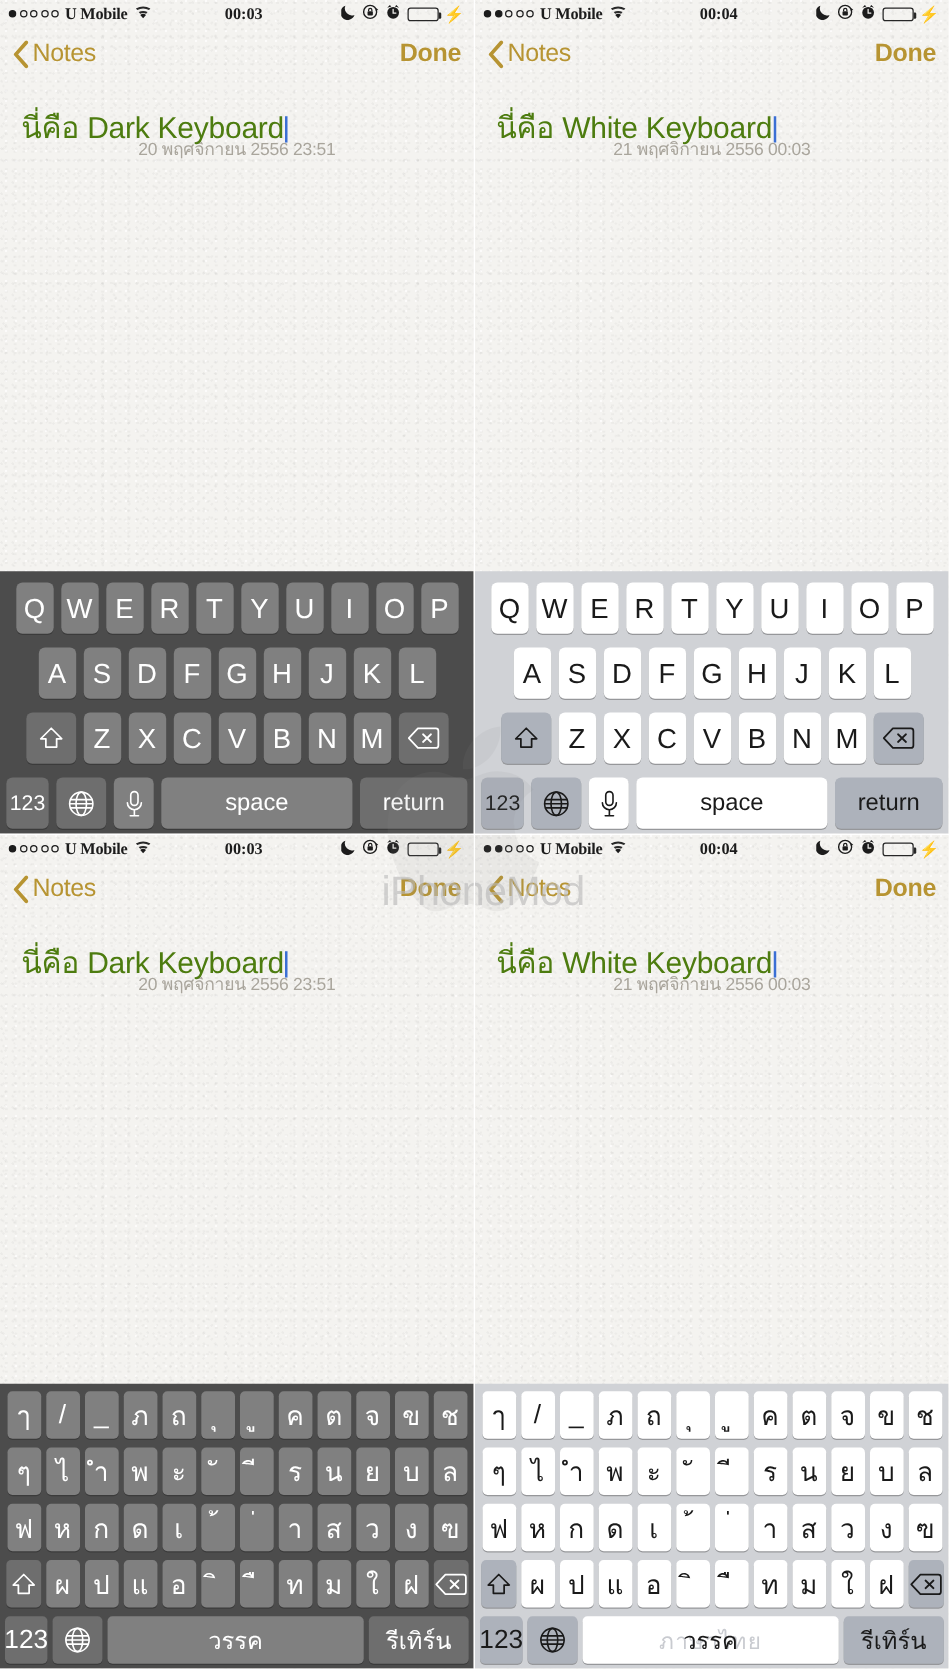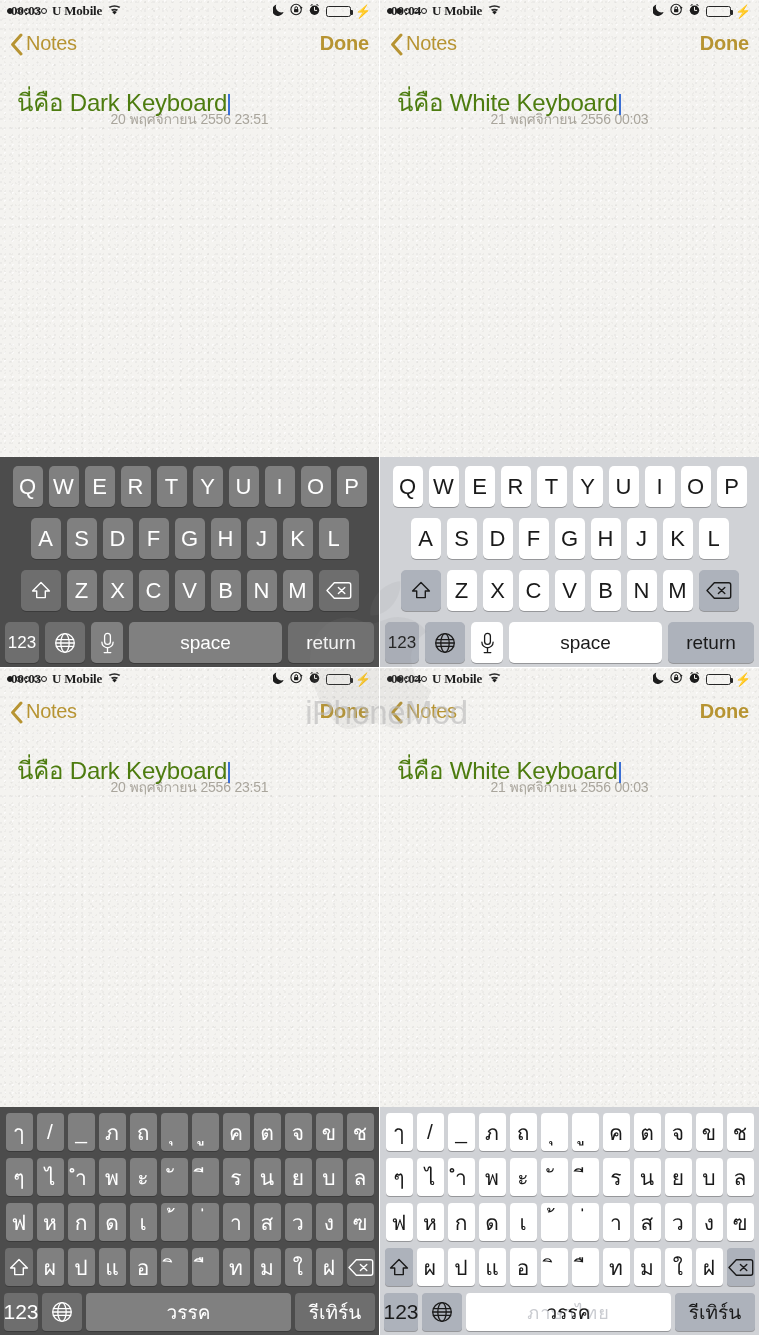--- a/index.html
+++ b/index.html
@@ -47,32 +47,32 @@
     display:flex; align-items:center;
     font-size:13px; font-weight:bold; color:#1c1c1c;
     padding: 0 7px;
     font-family: Liberation Serif, serif;
   }
   .sb-left { display:flex; align-items:center; gap:5px; }
   .dots { display:flex; align-items:center; gap:2.5px; }
   .dot { width:6px; height:6px; border-radius:50%; border:1px solid #1c1c1c; }
   .dot.on { background:#1c1c1c; }
   .carrier { font-size:13px; font-weight:bold; letter-spacing:-.2px; }
-  .sb-center { position:absolute; left:0; right:0; text-align:left; font-size:13px; font-weight:bold; pointer-events:none;margin-left:11px;}
+  .sb-center { position:absolute; left:0; right:0; text-align:center; font-size:13px; font-weight:bold; pointer-events:none;margin-left:11px;}
   .sb-right { margin-left:auto; display:flex; align-items:center; gap:5px; z-index:2;}
   .batt { width:25px; height:11px; border:1px solid #262626; border-radius:2.5px; position:relative; padding:1px;}
   .batt::after { content:""; position:absolute; right:-3px; top:3px; width:2px; height:5px; background:#262626; border-radius:0 1px 1px 0;}
   .batt-fill { height:100%; background:#4cd560; border-radius:1px; }
 
   
   .navbar {
     position:absolute; left:0; top:22px; width:100%; height:42px;
     display:flex; align-items:center; padding:0 10px;
   }
-  .back { display:flex; align-items:flex-end; gap:3px; cursor:pointer; }
+  .back { display:flex; align-items:center; gap:3px; cursor:pointer; }
   .back-chev { width:13px; height:22px; }
   .back-label { font-size:20px; color:#b79432; letter-spacing:-.3px; }
   .done { margin-left:auto; font-size:20px; font-weight:bold; color:#b79432; letter-spacing:-.2px; cursor:pointer;}
 
   
   .note-date {
     position:absolute; top:66px; left:0; width:100%;
     text-align:center; font-size:14px; color:#a9a59c; letter-spacing:-.2px;margin-top:42px;
   }
   .note-text {

